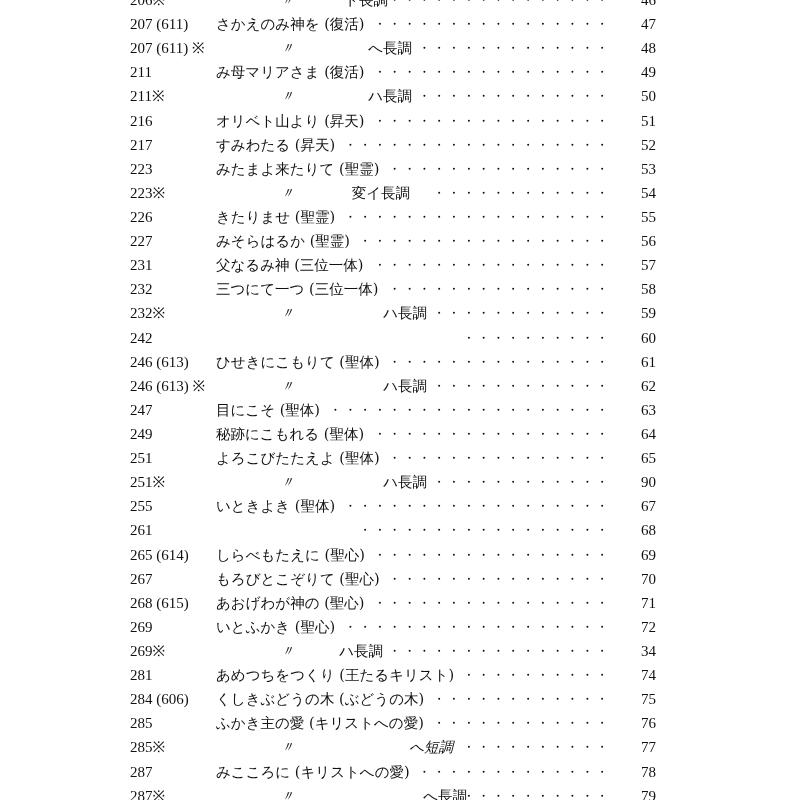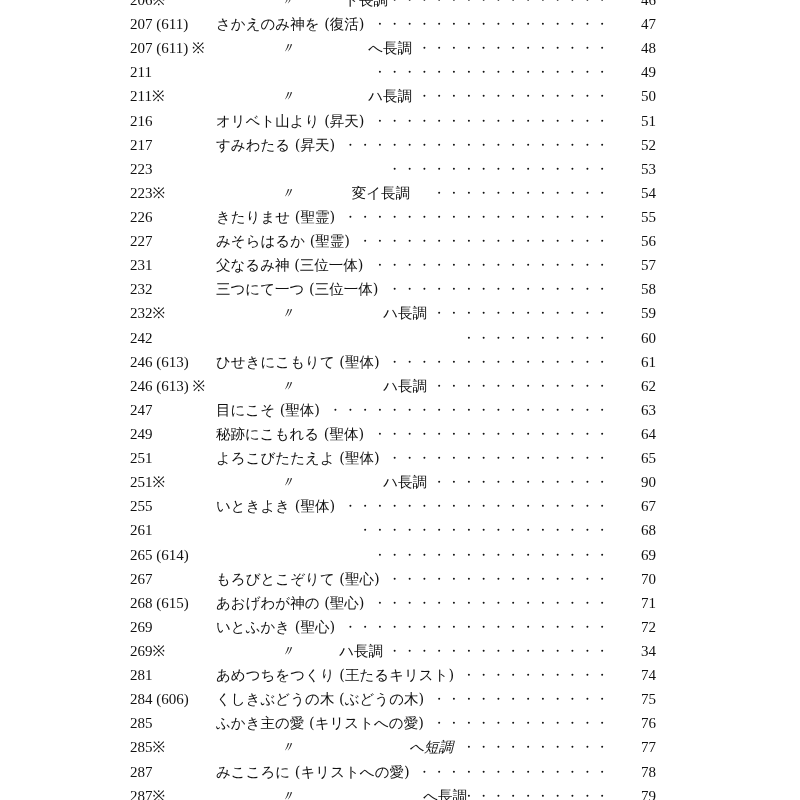--- a/index.html
+++ b/index.html
@@ -33,20 +33,21 @@
     </div>
     <div class="row">
       <span class="num">207 (611) ※</span>
       <span class="ditto">〃</span>
       <span class="key" style="right: 388px;">へ長調</span>
       <span class="dotwrap" style="width: 196px; direction: rtl; text-align: right; letter-spacing: 0px; font-size: 12px; word-spacing: -1px;">・ ・ ・ ・ ・ ・ ・ ・ ・ ・ ・ ・ ・ ・ ・ ・ ・ ・ ・ ・ ・ ・ ・ ・ ・ ・ ・ ・ ・ ・ </span>
       <span class="page">48</span>
     </div>
     <div class="row">
       <span class="num">211</span>
+      <span class="title">み母マリアさま (復活)</span>
       <span class="dotwrap" style="width: 231.531px; direction: rtl; text-align: right; letter-spacing: 0px; font-size: 12px; word-spacing: -1px;">・ ・ ・ ・ ・ ・ ・ ・ ・ ・ ・ ・ ・ ・ ・ ・ ・ ・ ・ ・ ・ ・ ・ ・ ・ ・ ・ ・ ・ ・ </span>
       <span class="page">49</span>
     </div>
     <div class="row">
       <span class="num">211※</span>
       <span class="ditto">〃</span>
       <span class="key" style="right: 388px;">ハ長調</span>
       <span class="dotwrap" style="width: 196px; direction: rtl; text-align: right; letter-spacing: 0px; font-size: 12px; word-spacing: -1px;">・ ・ ・ ・ ・ ・ ・ ・ ・ ・ ・ ・ ・ ・ ・ ・ ・ ・ ・ ・ ・ ・ ・ ・ ・ ・ ・ ・ ・ ・ </span>
       <span class="page">50</span>
     </div>
@@ -57,20 +58,21 @@
       <span class="page">51</span>
     </div>
     <div class="row">
       <span class="num">217</span>
       <span class="title">すみわたる (昇天)</span>
       <span class="dotwrap" style="width: 260.875px; direction: rtl; text-align: right; letter-spacing: 0px; font-size: 12px; word-spacing: -1px;">・ ・ ・ ・ ・ ・ ・ ・ ・ ・ ・ ・ ・ ・ ・ ・ ・ ・ ・ ・ ・ ・ ・ ・ ・ ・ ・ ・ ・ ・ </span>
       <span class="page">52</span>
     </div>
     <div class="row">
       <span class="num">223</span>
+      <span class="title">みたまよ来たりて (聖霊)</span>
       <span class="dotwrap" style="width: 216.688px; direction: rtl; text-align: right; letter-spacing: 0px; font-size: 12px; word-spacing: -1px;">・ ・ ・ ・ ・ ・ ・ ・ ・ ・ ・ ・ ・ ・ ・ ・ ・ ・ ・ ・ ・ ・ ・ ・ ・ ・ ・ ・ ・ ・ </span>
       <span class="page">53</span>
     </div>
     <div class="row">
       <span class="num">223※</span>
       <span class="ditto">〃</span>
       <span class="key" style="right: 390px;">変イ長調</span>
       <span class="dotwrap" style="width: 180px; direction: rtl; text-align: right; letter-spacing: 0px; font-size: 12px; word-spacing: -1px;">・ ・ ・ ・ ・ ・ ・ ・ ・ ・ ・ ・ ・ ・ ・ ・ ・ ・ ・ ・ ・ ・ ・ ・ ・ ・ ・ ・ ・ ・ </span>
       <span class="page">54</span>
     </div>
@@ -154,20 +156,21 @@
       <span class="dotwrap" style="width: 260.875px; direction: rtl; text-align: right; letter-spacing: 0px; font-size: 12px; word-spacing: -1px;">・ ・ ・ ・ ・ ・ ・ ・ ・ ・ ・ ・ ・ ・ ・ ・ ・ ・ ・ ・ ・ ・ ・ ・ ・ ・ ・ ・ ・ ・ </span>
       <span class="page">67</span>
     </div>
     <div class="row">
       <span class="num">261</span>
       <span class="dotwrap" style="width: 246.375px; direction: rtl; text-align: right; letter-spacing: 0px; font-size: 12px; word-spacing: -1px;">・ ・ ・ ・ ・ ・ ・ ・ ・ ・ ・ ・ ・ ・ ・ ・ ・ ・ ・ ・ ・ ・ ・ ・ ・ ・ ・ ・ ・ ・ </span>
       <span class="page">68</span>
     </div>
     <div class="row">
       <span class="num">265 (614)</span>
+      <span class="title">しらべもたえに (聖心)</span>
       <span class="dotwrap" style="width: 231.188px; direction: rtl; text-align: right; letter-spacing: 0px; font-size: 12px; word-spacing: -1px;">・ ・ ・ ・ ・ ・ ・ ・ ・ ・ ・ ・ ・ ・ ・ ・ ・ ・ ・ ・ ・ ・ ・ ・ ・ ・ ・ ・ ・ ・ </span>
       <span class="page">69</span>
     </div>
     <div class="row">
       <span class="num">267</span>
       <span class="title">もろびとこぞりて (聖心)</span>
       <span class="dotwrap" style="width: 216.344px; direction: rtl; text-align: right; letter-spacing: 0px; font-size: 12px; word-spacing: -1px;">・ ・ ・ ・ ・ ・ ・ ・ ・ ・ ・ ・ ・ ・ ・ ・ ・ ・ ・ ・ ・ ・ ・ ・ ・ ・ ・ ・ ・ ・ </span>
       <span class="page">70</span>
     </div>
     <div class="row">

